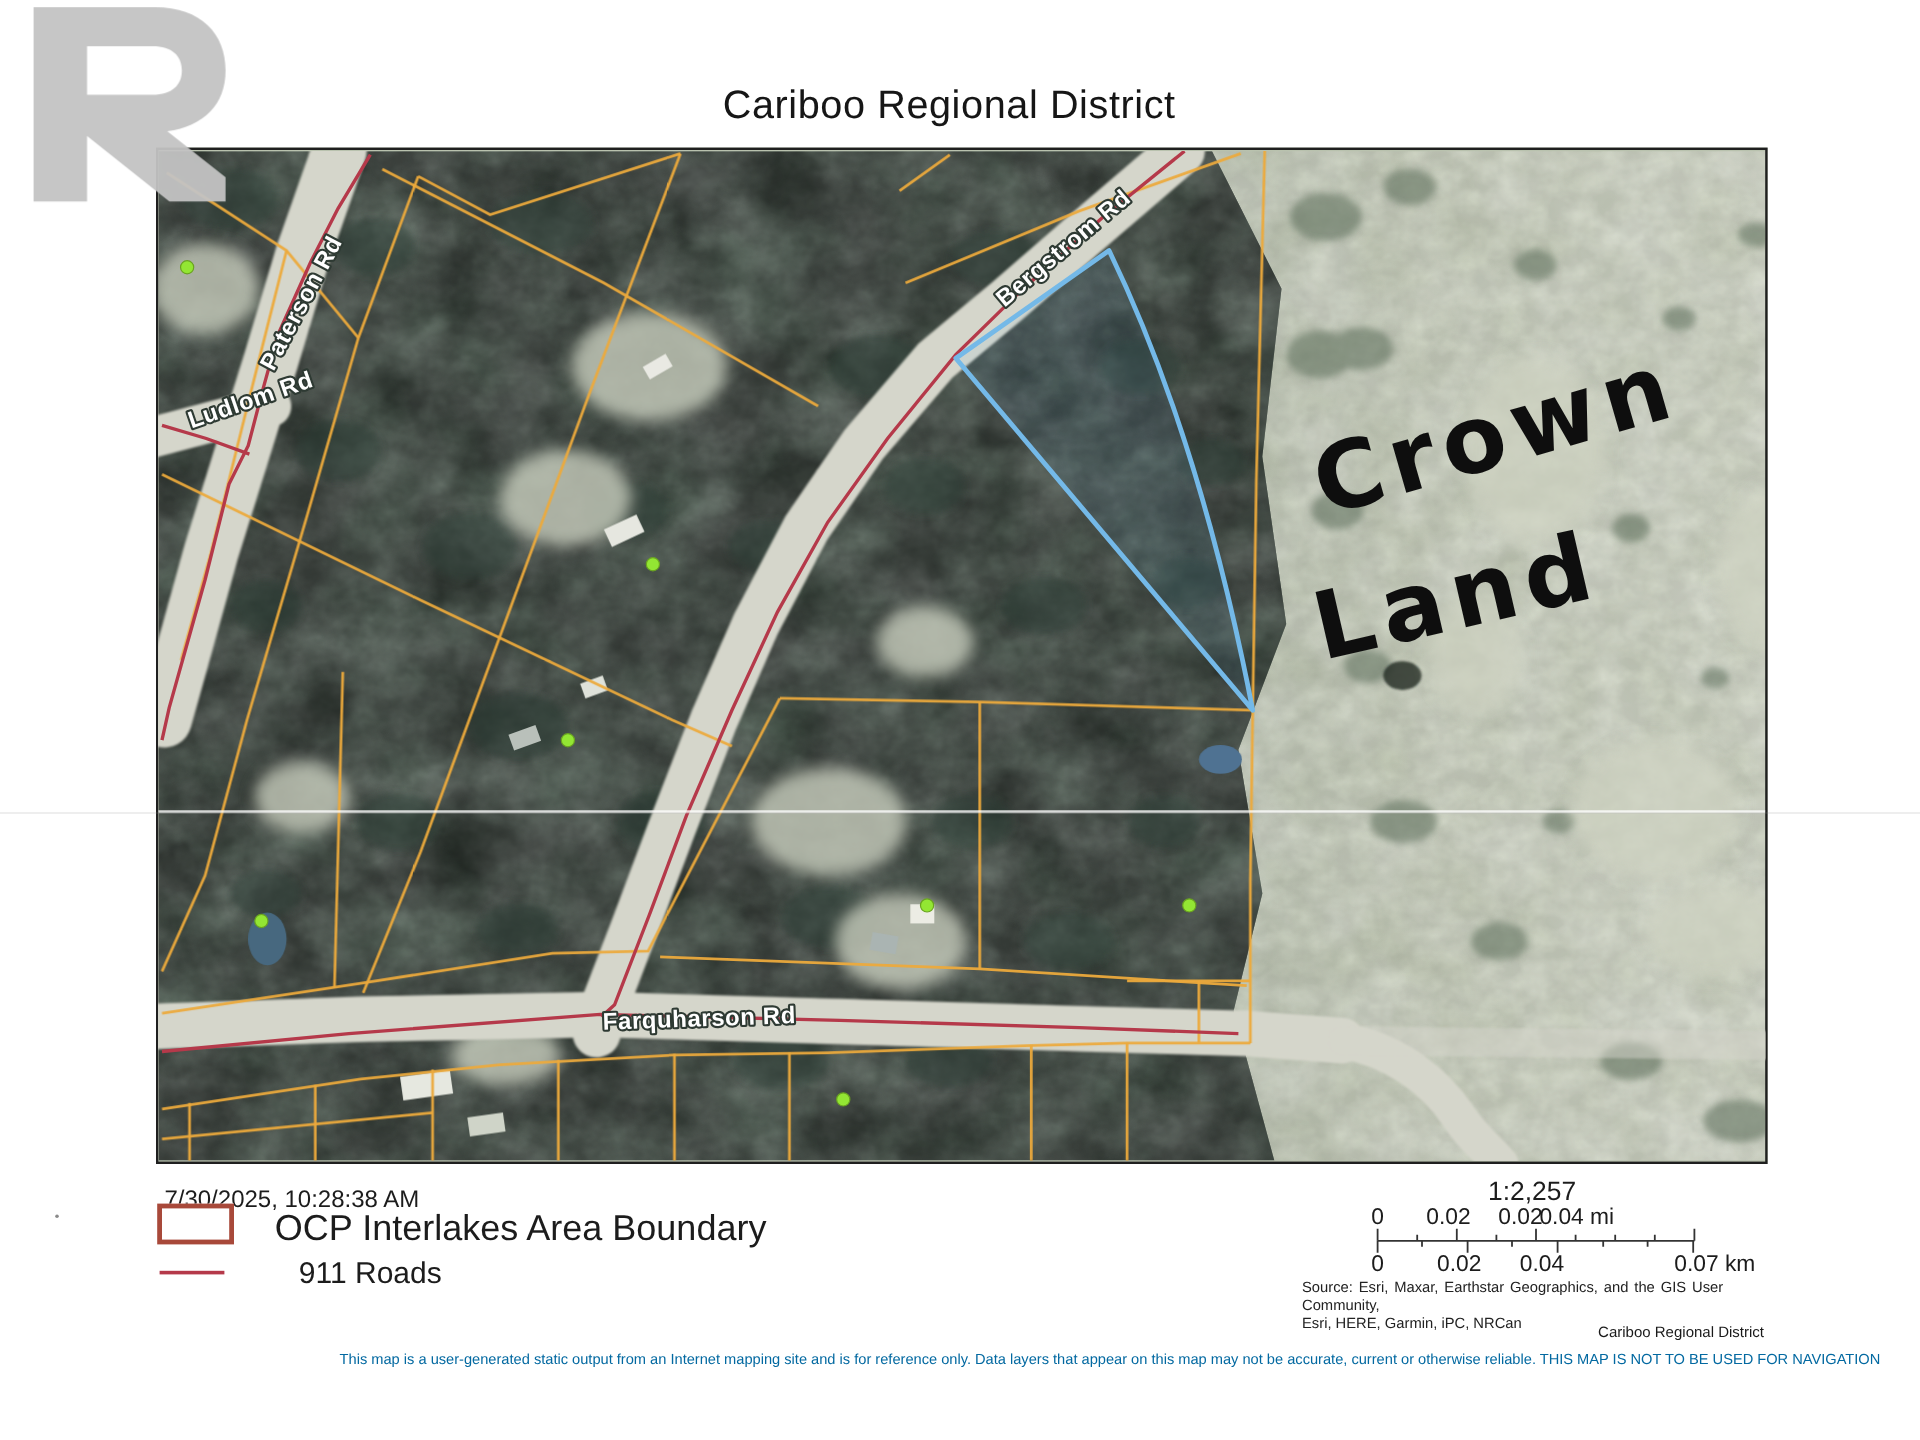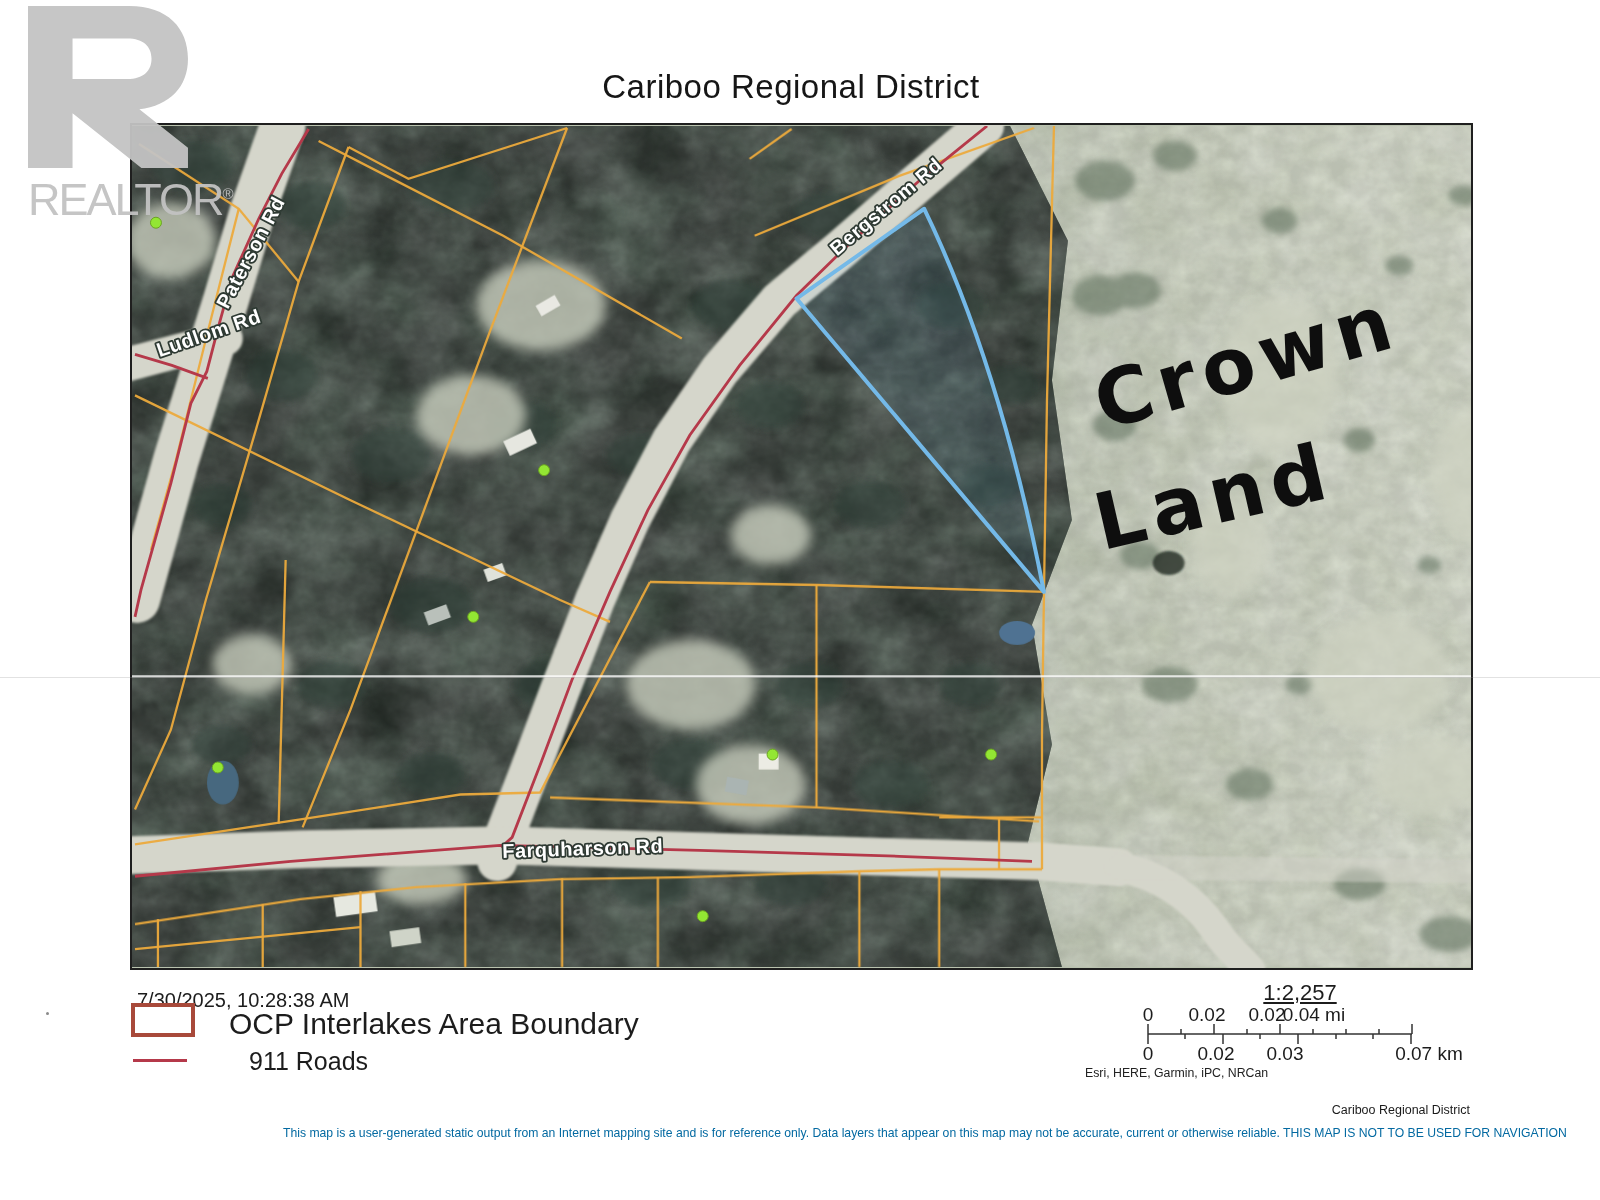--- a/index.html
+++ b/index.html
@@ -39,21 +39,21 @@
 
   
   #timestamp{left:137px;top:989px;font-size:20px;}
   #legend-ocp-swatch{left:131px;top:1003px;width:64px;height:34px;background:#fff;
       border:4px solid var(--c-ocp-swatch,#a8493a);box-sizing:border-box;}
   #legend-ocp-label{left:229px;top:1007px;font-size:30px;}
   #legend-roads-swatch{left:133px;top:1059px;width:54px;height:3px;
       background:var(--c-road-911,#a73b45);}
   #legend-roads-label{left:229px;top:1047px;font-size:25px;margin-left:20px;}
 
-  #scale-ratio{left:1240px;top:980px;width:120px;text-align:center;font-size:22px;text-decoration:underline;}
+  #scale-ratio{left:1240px;top:980px;width:120px;font-size:22px;}
   .tick{position:absolute;transform:translateX(-50%);font-size:19px;top:0;white-space:nowrap;}
   #mi-row{left:0;top:1004px;width:1600px;height:22px;}
   #km-row{left:0;top:1043px;width:1600px;height:22px;}
   #ruler{left:1140px;top:1021px;}
 
   #source-block{left:1085px;top:1066px;width:400px;font-size:12.3px;line-height:15px;color:#222;}
   #attribution-small{left:0;top:1103px;width:1470px;text-align:right;font-size:12.5px;color:#1a1a1a;}
   #disclaimer{left:283px;top:1126px;font-size:12.2px;white-space:nowrap;color:#0369a1;}
   #artifact-dot{left:46px;top:1012px;width:3px;height:3px;border-radius:50%;background:#8a8a8a;}
 </style>
@@ -270,21 +270,20 @@
     <rect x="0" y="551" width="1342" height="2" fill="rgba(255,255,255,0.5)"></rect>
   </g>
 </svg>
 </div>
 
 <div id="watermark" class="abs">
   <svg width="162" height="162" viewBox="0 0 160 160">
     <path fill="#c3c3c3" fill-rule="evenodd" d="M0,0 H100 C138,0 158,22 158,52 C158,80 140,98 110,102 L158,140 V160 H112 L44,106 V160 H0 Z
          M44,32 H98 C114,32 122,40 122,52 C122,64 114,72 98,72 H44 Z"></path>
   </svg>
-  <div class="brand-row"><span>REALTOR</span><sup>®</sup></div>
 </div>
 
 <div id="seam-gray" class="abs"></div>
 <div id="seam-white" class="abs"></div>
 
 <div id="timestamp" class="abs">7/30/2025, 10:28:38 AM</div>
 
 <div id="legend-ocp-swatch" class="abs ocp-swatch"></div>
 <div id="legend-ocp-label" class="abs">OCP Interlakes Area Boundary</div>
 <div id="legend-roads-swatch" class="abs"></div>
@@ -318,25 +317,26 @@
     <line x1="45" y1="13" x2="45" y2="18"></line>
       <line x1="120" y1="13" x2="120" y2="18"></line>
     <line x1="196" y1="13" x2="196" y2="18"></line>
       <line x1="233" y1="13" x2="233" y2="18"></line>
   </g>
 </svg>
 
 <div id="km-row" class="abs">
   <span class="tick" style="left:1148px">0</span>
   <span class="tick" style="left:1216px">0.02</span>
-  <span class="tick" style="left:1285px">0.03</span>
+  <span class="tick" style="left:1285px">0.04</span>
   <span class="tick" style="left:1429px">0.07 km</span>
 </div>
 
 <div id="source-block" class="abs">
+  <div style="word-spacing:1.5px">Source: Esri, Maxar, Earthstar Geographics, and the GIS User Community,</div>
   <div>Esri, HERE, Garmin, iPC, NRCan</div>
 </div>
 
 <div id="attribution-small" class="abs">Cariboo Regional District</div>
 
 <div id="disclaimer" class="abs">This map is a user-generated static output from an Internet mapping site and is for reference only. Data layers that appear on this map may not be accurate, current or otherwise reliable. THIS MAP IS NOT TO BE USED FOR NAVIGATION</div>
 
 <div id="artifact-dot" class="abs"></div>
 
 </body></html>

